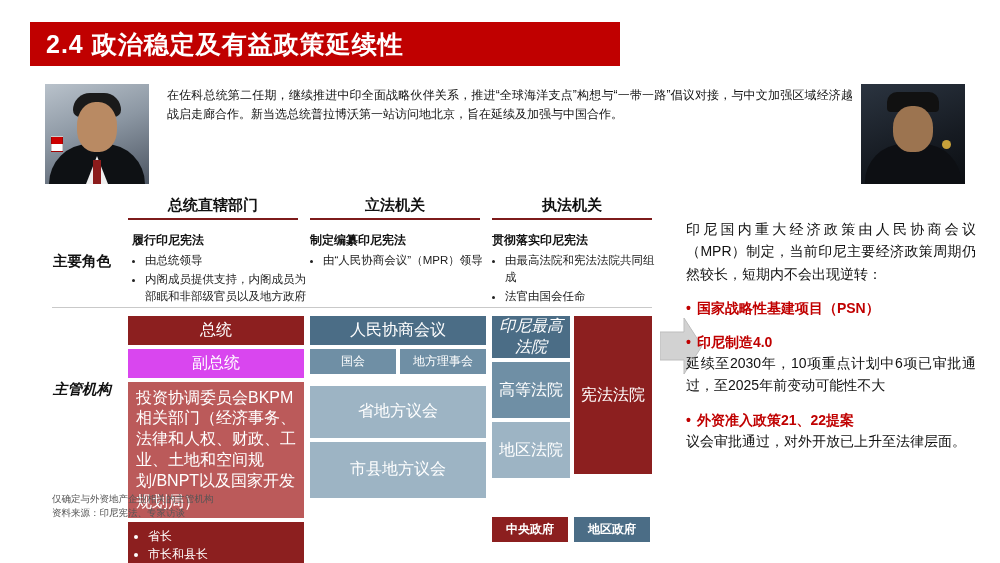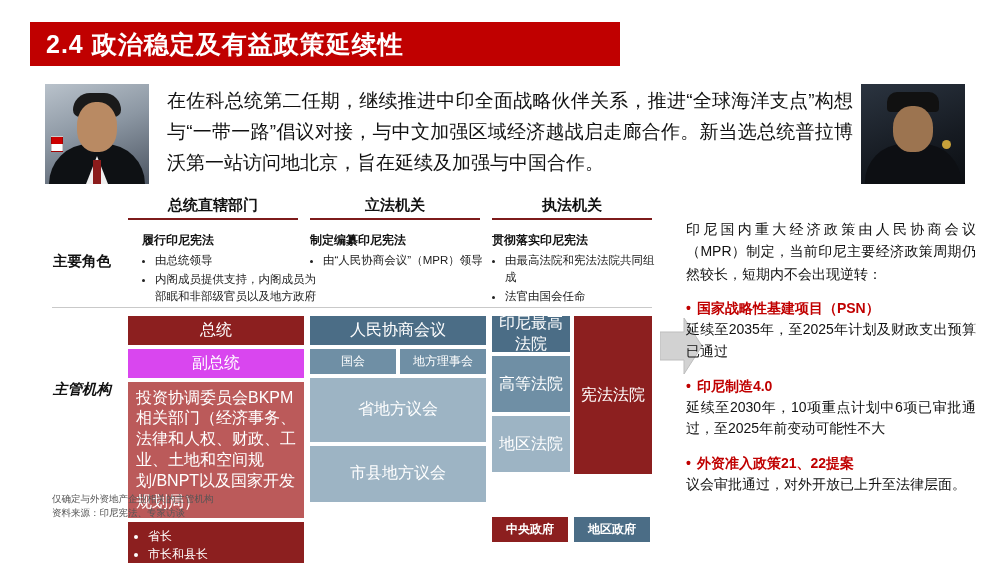--- a/index.html
+++ b/index.html
@@ -66,21 +66,21 @@
   }
   .p-flag {
     position:absolute; left:6px; top:52px; width:12px; height:16px;
     background:linear-gradient(#c00 50%, #fff 50%); border:1px solid rgba(0,0,0,.2);
   }
   .p-badge {
     position:absolute; right:14px; top:56px; width:9px; height:9px; background:#c8a13a; border-radius:50%;
   }
   .intro-text {
     position:absolute; left:122px; top:2px; width:686px;
-    font-size:19px; line-height:1.62; color:#111;
+    font-size:12px; line-height:1.62; color:#111;
     text-align:justify;
   }
 
   
   .table-wrap { position:absolute; left:52px; top:196px; width:600px; }
 
   .col-heads { position:relative; height:26px; }
   .col-head {
     position:absolute; top:0; text-align:center;
     font-size:15px; font-weight:bold; color:#111;
@@ -92,21 +92,21 @@
 
   .row-label {
     position:absolute; left:0; width:60px;
     font-size:14.5px; font-weight:bold; color:#111; text-align:center; line-height:1.25;
   }
 
   
   .role-row { position:relative; margin-top:10px; height:76px; border-bottom:1px solid #c9c9c9; }
   .role-cell { position:absolute; top:0; font-size:11.5px; color:#222; line-height:1.45; }
   .role-cell .rc-title { font-weight:bold; color:#111; margin-bottom:3px; font-size:12px; }
-  .rc1 { left:90px; width:176px;font-family:Liberation Serif, serif; }
+  .rc1 { left:80px; width:176px;font-family:Liberation Serif, serif; }
   .rc2 { left:258px; width:176px; }
   .rc3 { left:440px; width:172px; }
   .role-cell ul { margin:0; padding-left:13px; }
   .role-cell li { margin-bottom:2px; }
 
   
   .org { position:relative; margin-top:8px; height:196px; }
   .org-col { position:absolute; top:0; }
   .oc1 { left:76px; width:176px; }
   .oc2 { left:258px; width:176px; }
@@ -119,21 +119,21 @@
     margin-bottom:4px; padding:4px 5px; line-height:1.3;
   }
   .red-dark { background:#8c1f1f; }
   .red-mid  { background:#d946ef; }
   .red-light{ background:#bb5a5a; }
   .blue-dark{ background:#4b6d86; }
   .blue-mid { background:#6f8fa5; }
   .blue-light{ background:#9db4c4; }
 
   .box.tall { height:auto; }
-  .split { display:flex; gap:4px; margin-bottom:4px; }
+  .split { display:flex; gap:4px; margin-bottom:12px; }
   .split > div { flex:1; display:flex; align-items:center; justify-content:center;
     color:#fff; font-size:12px; padding:4px 2px; }
 
   .bullets-box {
     background:#8c1f1f; color:#fff; font-size:12px; padding:6px 6px 24px 8px; line-height:1.45;
   }
   .bullets-box ul { margin:0; padding-left:12px; }
 
   .legend { position:absolute; right:0; bottom:-6px; display:flex; gap:6px; }
   .legend div {
@@ -241,26 +241,26 @@
           </ul>
         </div>
       </div>
 
       <div class="org-col oc2">
         <div class="box blue-dark">人民协商会议</div>
         <div class="split">
           <div class="blue-mid">国会</div>
           <div class="blue-mid">地方理事会</div>
         </div>
-        <div class="box blue-light" style="height:64px;">省地方议会</div>
+        <div class="box blue-light" style="height:52px;">省地方议会</div>
         <div class="box blue-light" style="height:56px;">市县地方议会</div>
       </div>
 
       <div class="org-col oc3">
-        <div class="box blue-dark" style="height:36px;">印尼最高法院</div>
+        <div class="box blue-dark" style="height:42px;font-style:italic;">印尼最高法院</div>
         <div class="box blue-mid" style="height:56px;">高等法院</div>
         <div class="box blue-light" style="height:56px;">地区法院</div>
       </div>
 
       <div class="org-col oc4">
         <div class="box red-dark" style="height:158px;">宪法法院</div>
       </div>
 
       <div class="legend" style="top:auto; bottom:-30px; left:440px;">
         <div class="red-dark">中央政府</div>
@@ -279,21 +279,20 @@
   </div>
 
   <div class="right-panel">
     <div class="rp-intro">印尼国内重大经济政策由人民协商会议（MPR）制定，当前印尼主要经济政策周期仍然较长，短期内不会出现逆转：</div>
 
     <div class="rp-item">
       <div class="rp-head">
           <span class="rp-dot">•</span>
         <span>国家战略性基建项目（PSN）</span>
         </div>
-      <div class="rp-body">延续至2035年，至2025年计划及财政支出预算已通过</div>
     </div>
 
     <div class="rp-item">
       <div class="rp-head">
           <span class="rp-dot">•</span>
         <span>印尼制造4.0</span>
         </div>
       <div class="rp-body">延续至2030年，10项重点计划中6项已审批通过，至2025年前变动可能性不大</div>
     </div>
 

